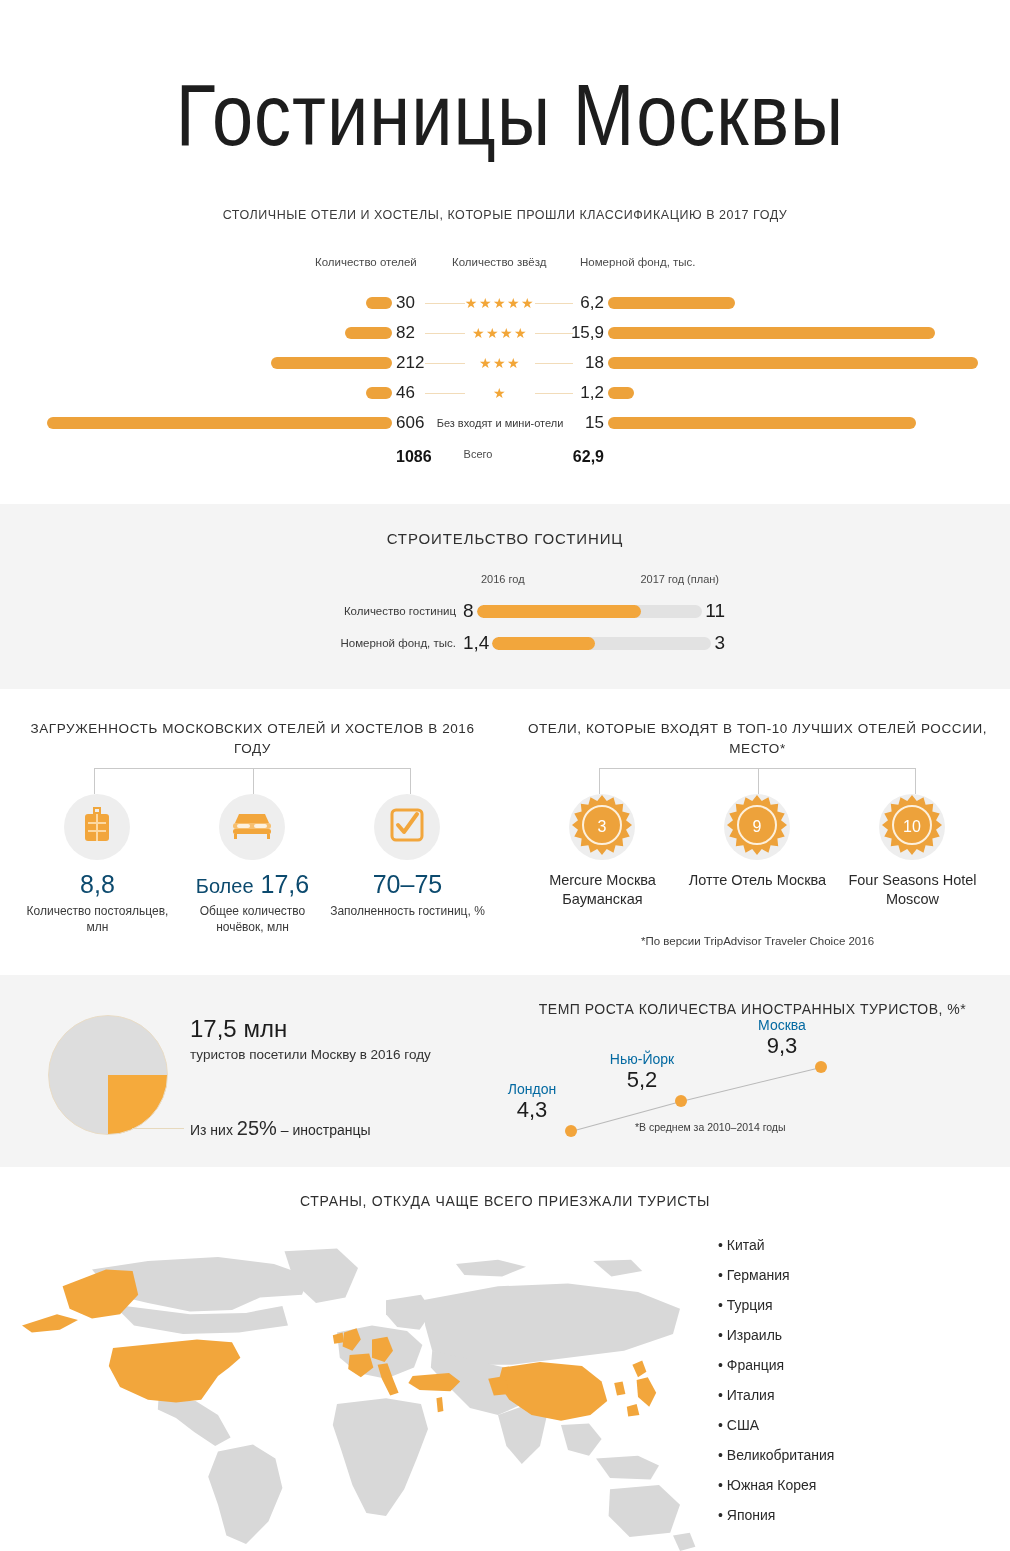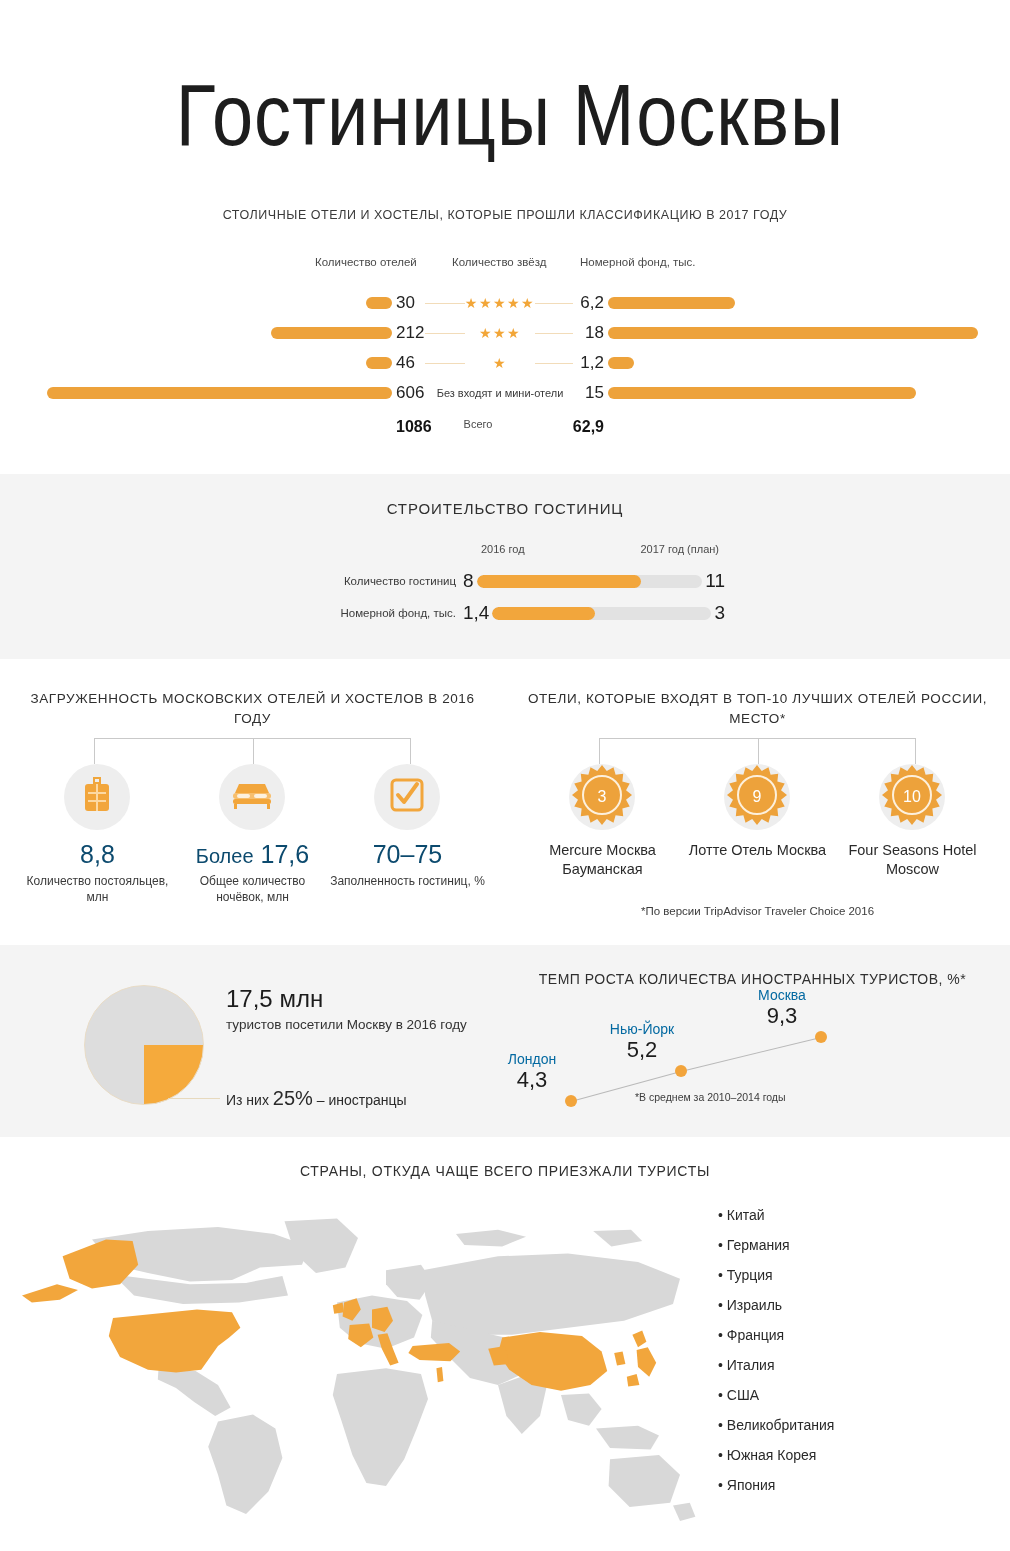--- a/index.html
+++ b/index.html
@@ -132,21 +132,21 @@
   }
   .stat-num { margin-top: 10px; font-size: 25px; color: #0c4a6e; font-weight: 300; }
   .stat-num .pre { font-size: 20px; }
   .stat-cap { margin-top: 4px; font-size: 12px; line-height: 1.35; color: #3a3a3a; }
 
   .hotel-name { margin-top: 11px; font-size: 14.5px; line-height: 1.3; color: #2a2a2a; }
   .footnote { text-align: center; font-size: 11.5px; color: #3c3c3c; margin-top: 26px; }
 
   
   .sec4 { padding: 26px 0 26px 0; display: flex; }
-  .pie-panel { width: 50%; display: flex; align-items: flex-start; padding-left: 84px; }
+  .pie-panel { width: 50%; display: flex; align-items: flex-start; padding-left: 48px; }
   .pie {
     width: 120px; height: 120px; border-radius: 50%;
     background: conic-gradient(from 90deg, #f5aa3c 0deg 90deg, #dddddd 90deg 360deg);
     border: 1px solid #e9dcc6; flex: 0 0 auto; margin-top: 14px;
   }
   .pie-text { padding-left: 22px; padding-top: 14px; }
   .pie-big { font-size: 24px; color: #1c1c1c; font-weight: 300; }
   .pie-sub { font-size: 13.5px; line-height: 1.4; color: #333; margin-top: 3px; }
   .pie-note { font-size: 14px; color: #2a2a2a; margin-top: 52px; position: relative; }
   .pie-note .pct { font-size: 20px; }
@@ -199,20 +199,33 @@
         <div class="bar-l-wrap">
           <div class="bar-l" style="width:26px"></div>
         </div>
         <div class="val-l">30</div>
         <div class="connector conn-a"></div>
         <div class="connector conn-b"></div>
         <div class="stars">★★★★★</div>
         <div class="val-r">6,2</div>
         <div class="bar-r-wrap">
           <div class="bar-r" style="width:127.44444444444444px"></div>
+        </div>
+      </div>
+      <div class="brow">
+        <div class="bar-l-wrap">
+          <div class="bar-l" style="width:46.68316831683168px"></div>
+        </div>
+        <div class="val-l">82</div>
+        <div class="connector conn-a"></div>
+        <div class="connector conn-b"></div>
+        <div class="stars">★★★★</div>
+        <div class="val-r">15,9</div>
+        <div class="bar-r-wrap">
+          <div class="bar-r" style="width:326.8333333333333px"></div>
         </div>
       </div>
       <div class="brow">
         <div class="bar-l-wrap">
           <div class="bar-l" style="width:120.6930693069307px"></div>
         </div>
         <div class="val-l">212</div>
         <div class="connector conn-a"></div>
         <div class="connector conn-b"></div>
         <div class="stars">★★★</div>

